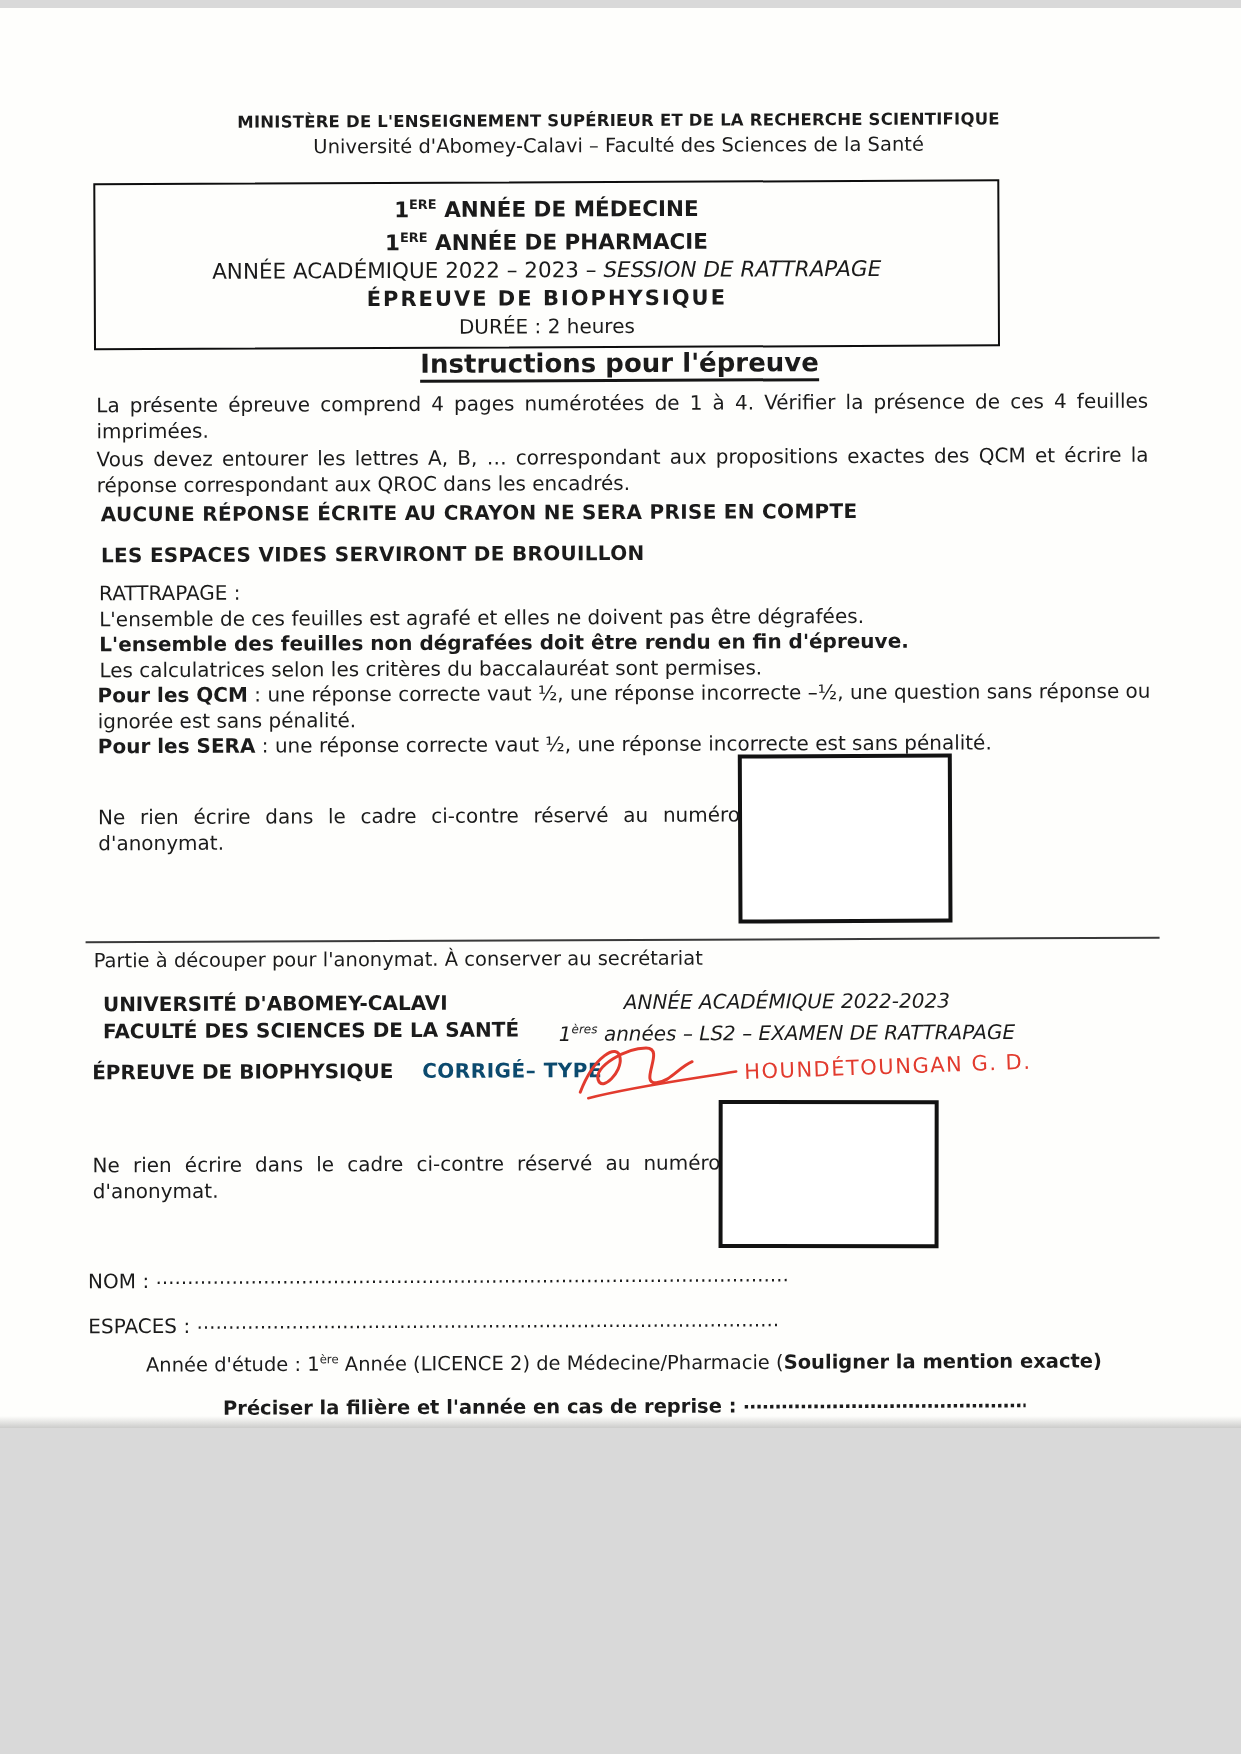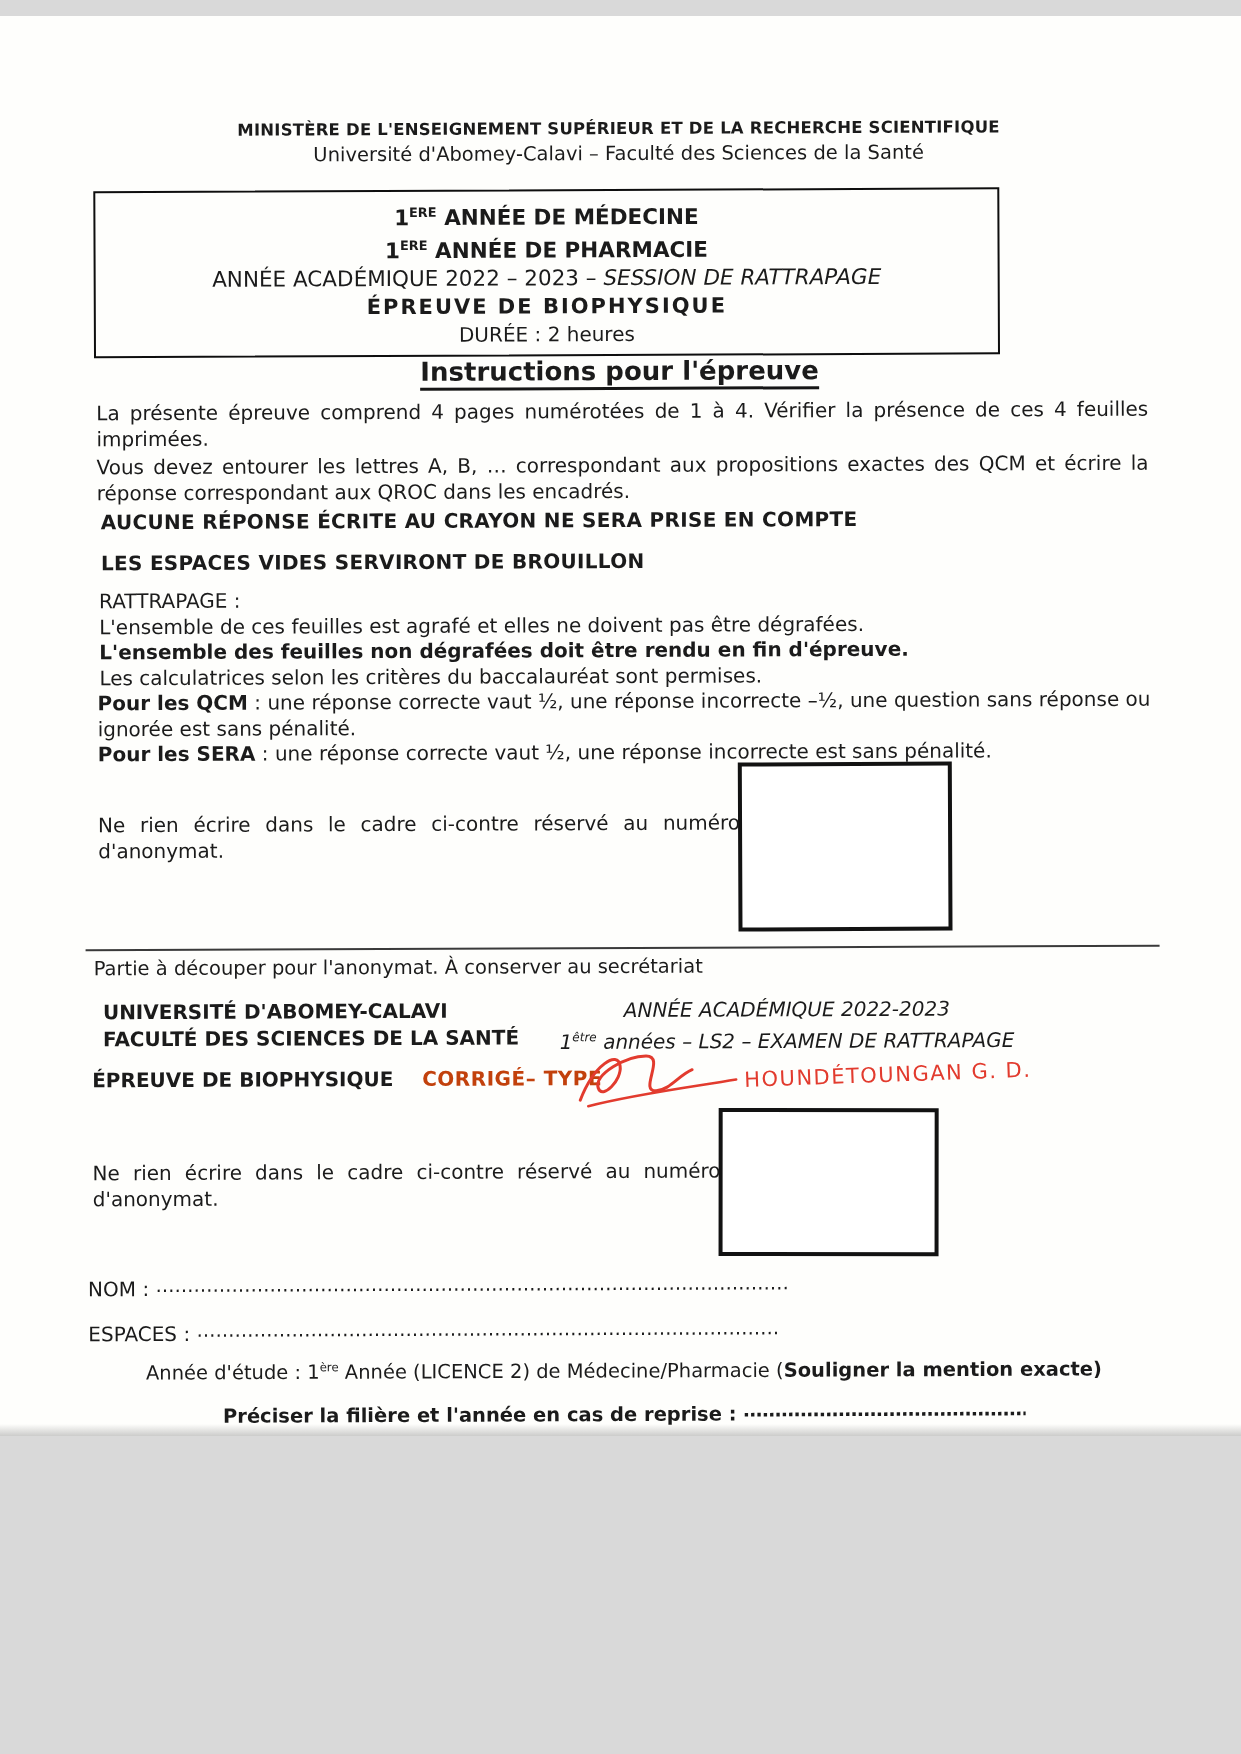--- a/index.html
+++ b/index.html
@@ -1,18 +1,18 @@
 <!DOCTYPE html>
 <html><head>
 <meta charset="utf-8">
 <style>
   * { margin:0; padding:0; box-sizing:border-box; }
   html,body { background:#d9d9d9; }
   body { font-family:"DejaVu Sans", sans-serif; color:#1b1b1b; }
-  .page { position:relative; width:1241px; height:1420px; margin:16px auto; background:#fefefc; overflow:hidden; }
+  .page { position:relative; width:1241px; height:1420px; margin:8px auto; background:#fefefc; overflow:hidden; }
   .tilt { position:absolute; inset:0; transform:rotate(-0.25deg); transform-origin:50% 40%; }
   .abs { position:absolute; }
 
   
   .header { top:103px; left:0; width:100%; text-align:center; }
   .h-ministry { font-size:16.5px; font-weight:700; letter-spacing:0.2px; }
   .h-univ { font-size:19.5px; margin-top:4px; }
 
   
   .title-box { top:173px; left:95px; width:906px; border:2px solid #0e0e0e; padding:7px 6px 6px 6px; text-align:center; }
@@ -114,26 +114,26 @@
 
     <div class="abs cutline"></div>
     <div class="abs cutnote">Partie à découper pour l'anonymat. À conserver au secrétariat</div>
 
     <div class="abs col-left">
       <div>UNIVERSITÉ D'ABOMEY-CALAVI</div>
       <div>FACULTÉ DES SCIENCES DE LA SANTÉ</div>
     </div>
     <div class="abs col-right">
       <div>ANNÉE ACADÉMIQUE 2022-2023</div>
-      <div><span>1</span><sup>être</sup><span> années – LS2 – EXAMEN DE RATTRAPAGE</span></div>
+      <div><span>1</span><sup>ères</sup><span> années – LS2 – EXAMEN DE RATTRAPAGE</span></div>
     </div>
 
     <div class="abs subject-row">
       <span class="sr-subject">ÉPREUVE DE BIOPHYSIQUE</span>
-      <span class="sr-corrige" style="color: #c2410c;">CORRIGÉ– TYPE</span>
+      <span class="sr-corrige" style="color: #0c4a6e;">CORRIGÉ– TYPE</span>
       <svg class="sr-sign" width="175" height="78" viewBox="0 0 175 78">
         <path d="M10,56 C24,20 48,6 50,22 C52,36 32,56 28,44 C24,30 56,12 76,12 C96,12 68,48 86,47 C100,46 108,32 122,26" fill="none" stroke="#e23b2e" stroke-width="3" stroke-linecap="round"></path>
         <path d="M18,62 C66,50 116,44 166,36" fill="none" stroke="#e23b2e" stroke-width="2.6" stroke-linecap="round"></path>
       </svg>
       <span class="sr-hand" style="color: rgb(226, 59, 46);">HOUNDÉTOUNGAN G. D.</span>
     </div>
 
     <div class="abs anon-box-2"></div>
     <p class="abs bodytxt j anon2">Ne rien écrire dans le cadre ci-contre réservé au numéro d'anonymat.</p>
 

